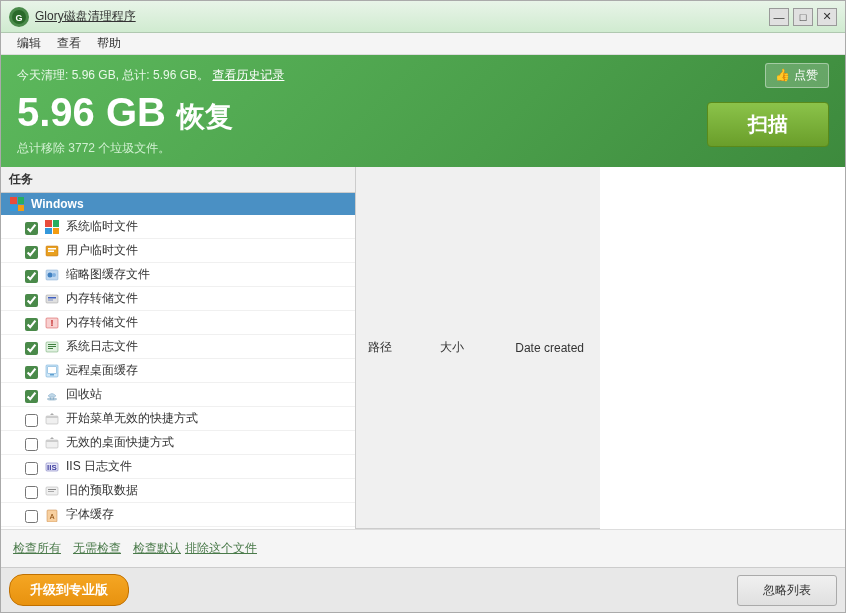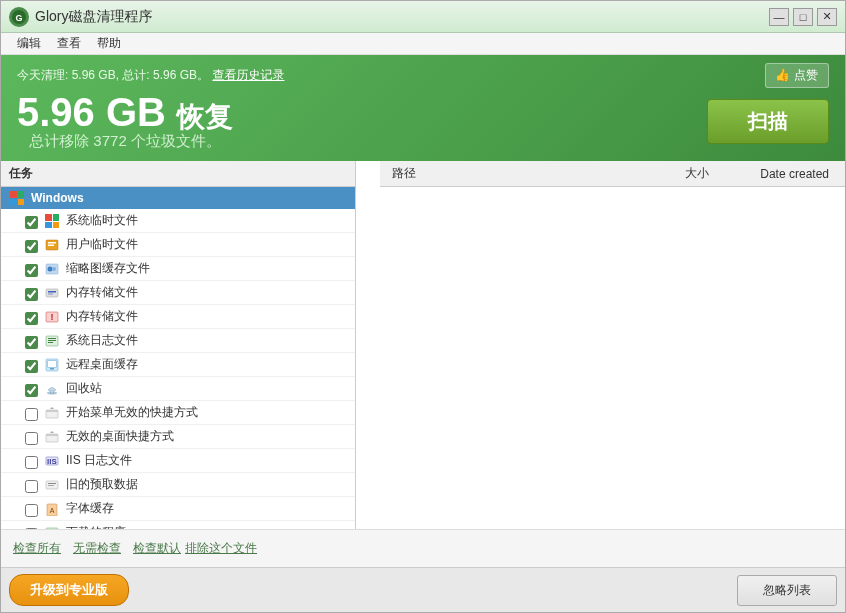--- a/index.html
+++ b/index.html
@@ -37,23 +37,24 @@
       margin-right: 6px;
       display: flex;
       align-items: center;
       justify-content: center;
       color: #fff;
       font-size: 10px;
       font-weight: bold;
       flex-shrink: 0;
     }
     .title-bar-text {
-      font-size: 14px;
+      font-size: 12px;
       color: #333;
       flex: 1;
+      text-decoration: underline;
     }
     .title-bar-controls {
       display: flex;
       gap: 4px;
     }
     .title-btn {
       width: 20px;
       height: 18px;
       background: #e0e0e0;
       border: 1px solid #999;
@@ -133,31 +134,29 @@
       font-size: 20px;
       font-weight: bold;
       border: 1px solid #5a8a1a;
       padding: 8px 40px;
       cursor: pointer;
       border-radius: 4px;
       min-width: 120px;
     }
     .sub-text {
       color: #d0f0d0;
-      font-size: 15px;
-      margin-top: 0;
-      text-align: center;
+      font-size: 12px;
+      margin-top: 8px;
     }
     
     .main-content {
       display: flex;
       flex: 1;
       overflow: hidden;
       background: #fff;
-      gap: 24px;
     }
     
     .task-panel {
       width: 355px;
       flex-shrink: 0;
       border-right: 1px solid #ccc;
       display: flex;
       flex-direction: column;
     }
     .task-panel-header {
@@ -234,21 +233,21 @@
     }
     .win-icon div { background: #0078d4; }
     .win-icon div:nth-child(1) { background: #e74c3c; }
     .win-icon div:nth-child(2) { background: #27ae60; }
     .win-icon div:nth-child(3) { background: #3498db; }
     .win-icon div:nth-child(4) { background: #f39c12; }
     
     .file-panel {
       flex: 1;
       display: flex;
-      flex-direction: column;
+      flex-direction: row;
       overflow: hidden;
     }
     .file-panel-header {
       background: #f0f0f0;
       border-bottom: 1px solid #ccc;
       padding: 4px 8px;
       display: flex;
       align-items: center;
       font-size: 12px;
       color: #333;

